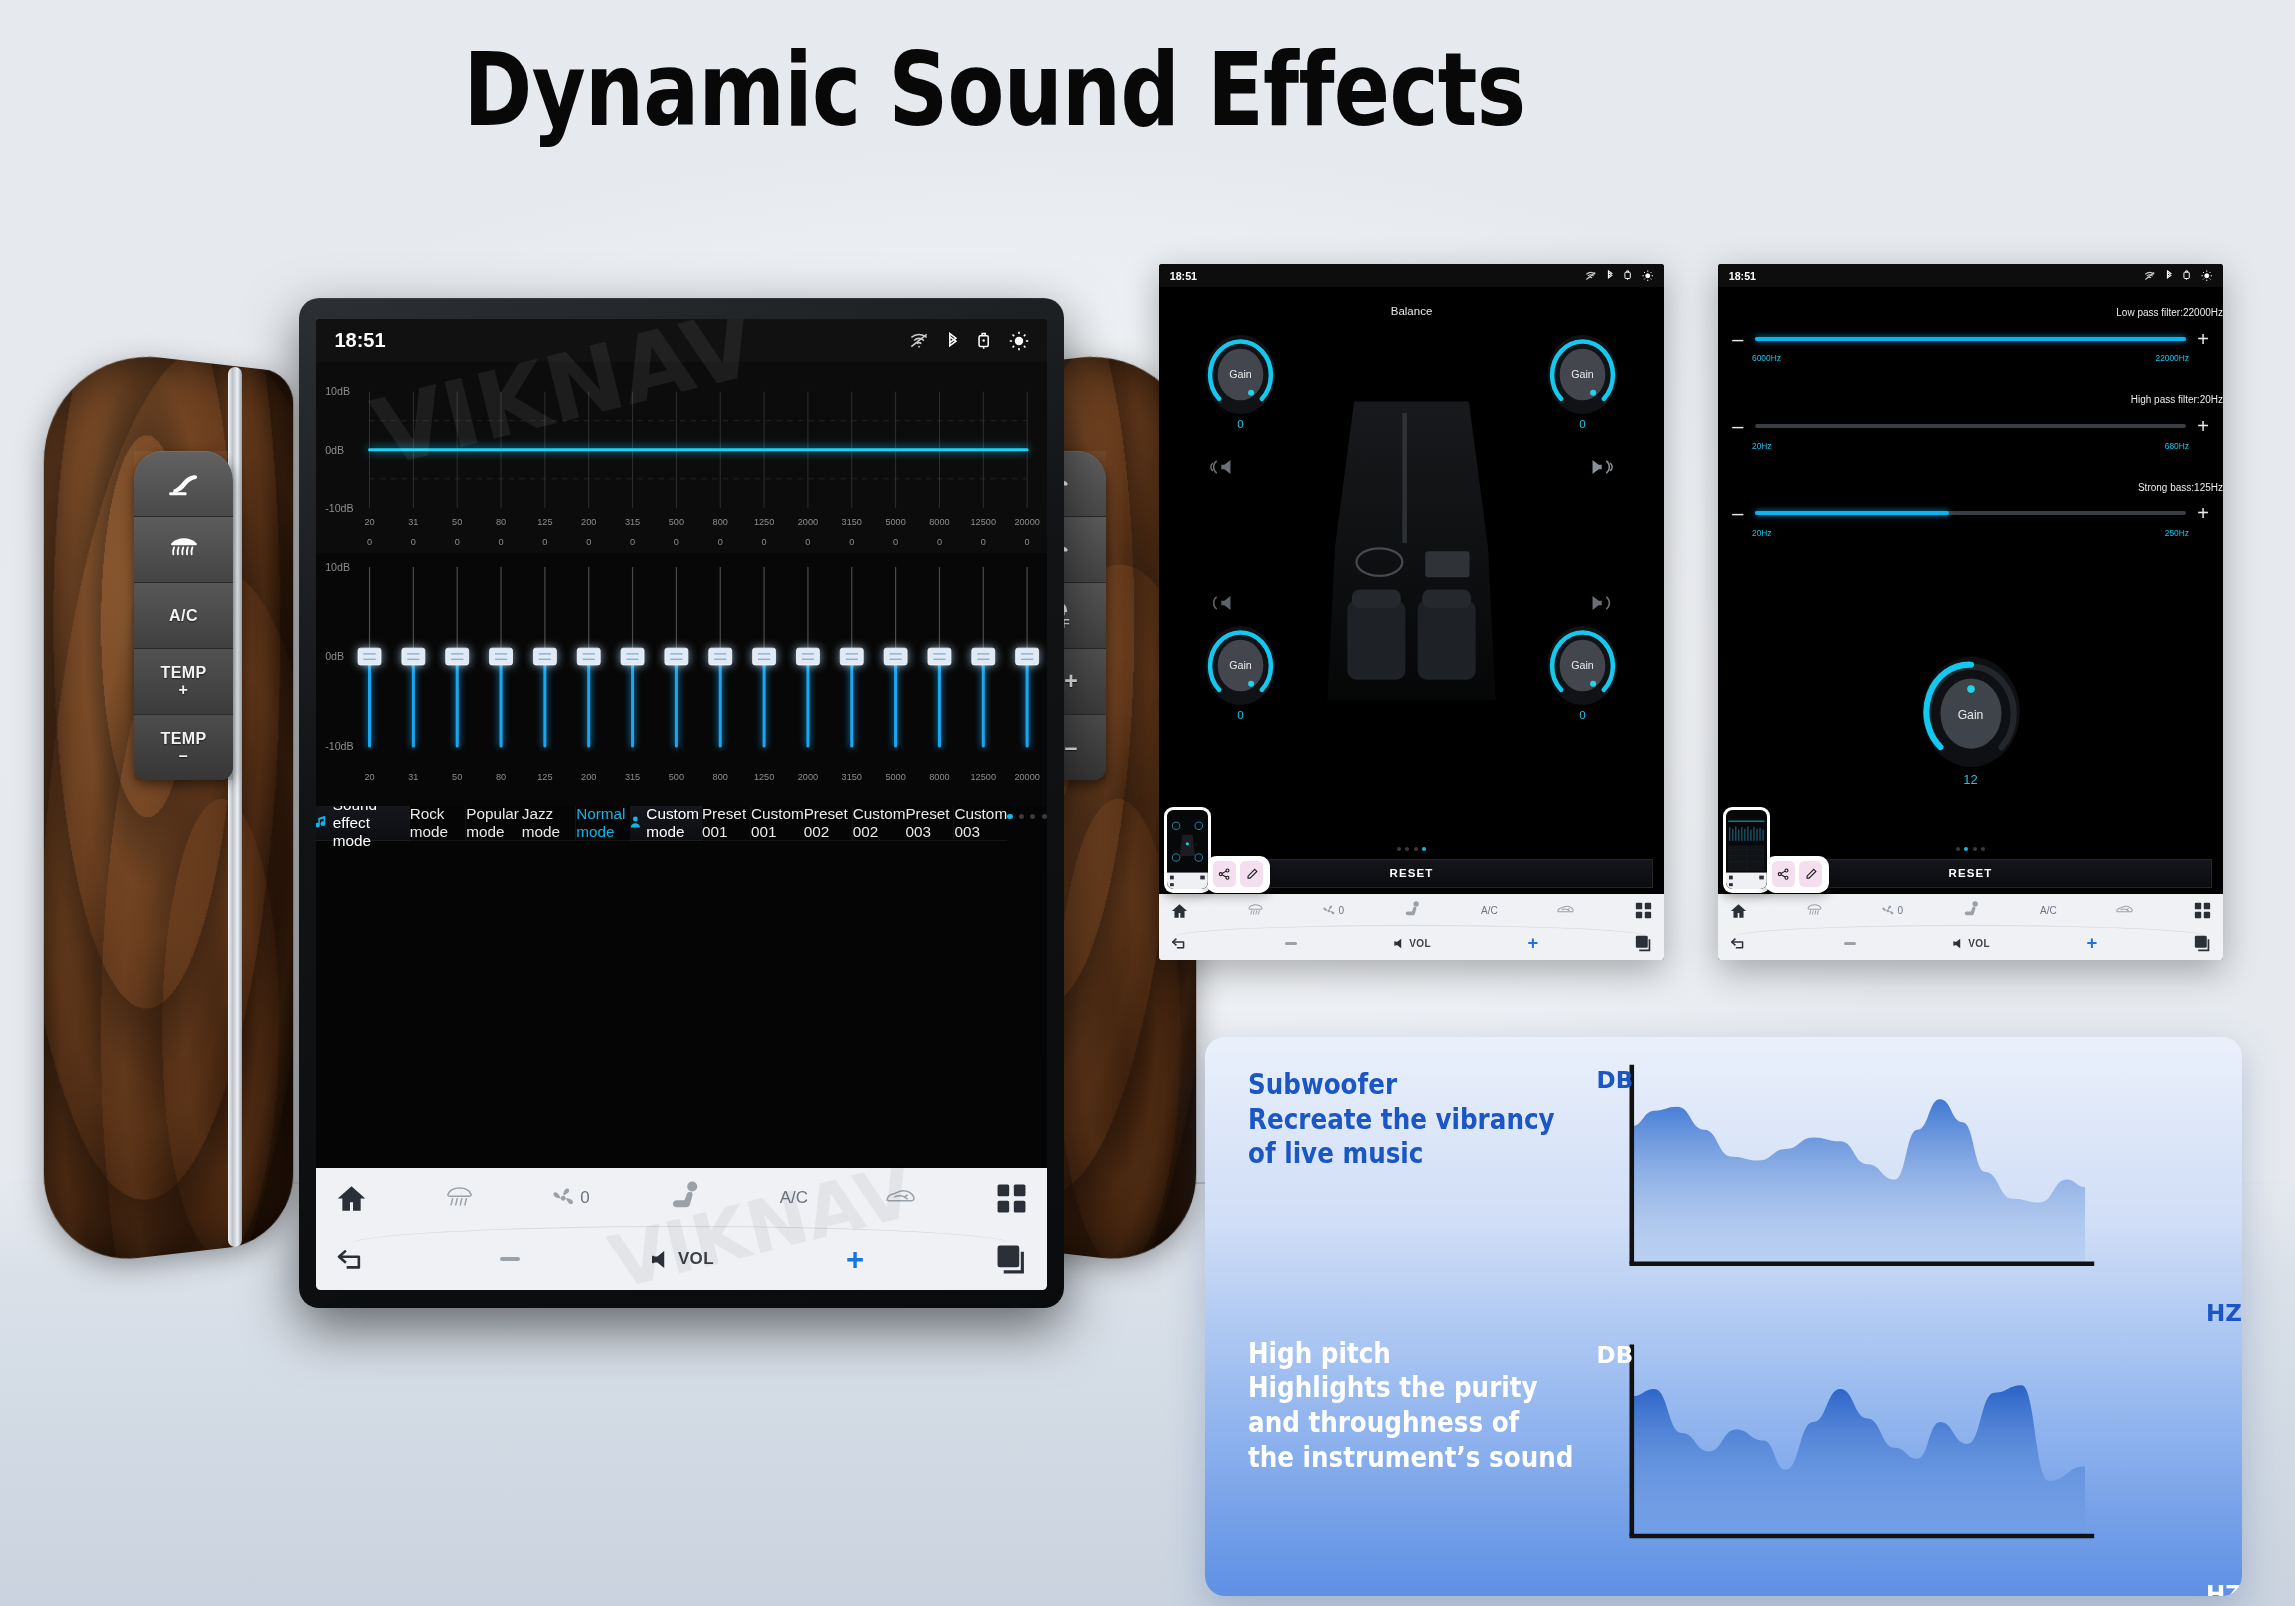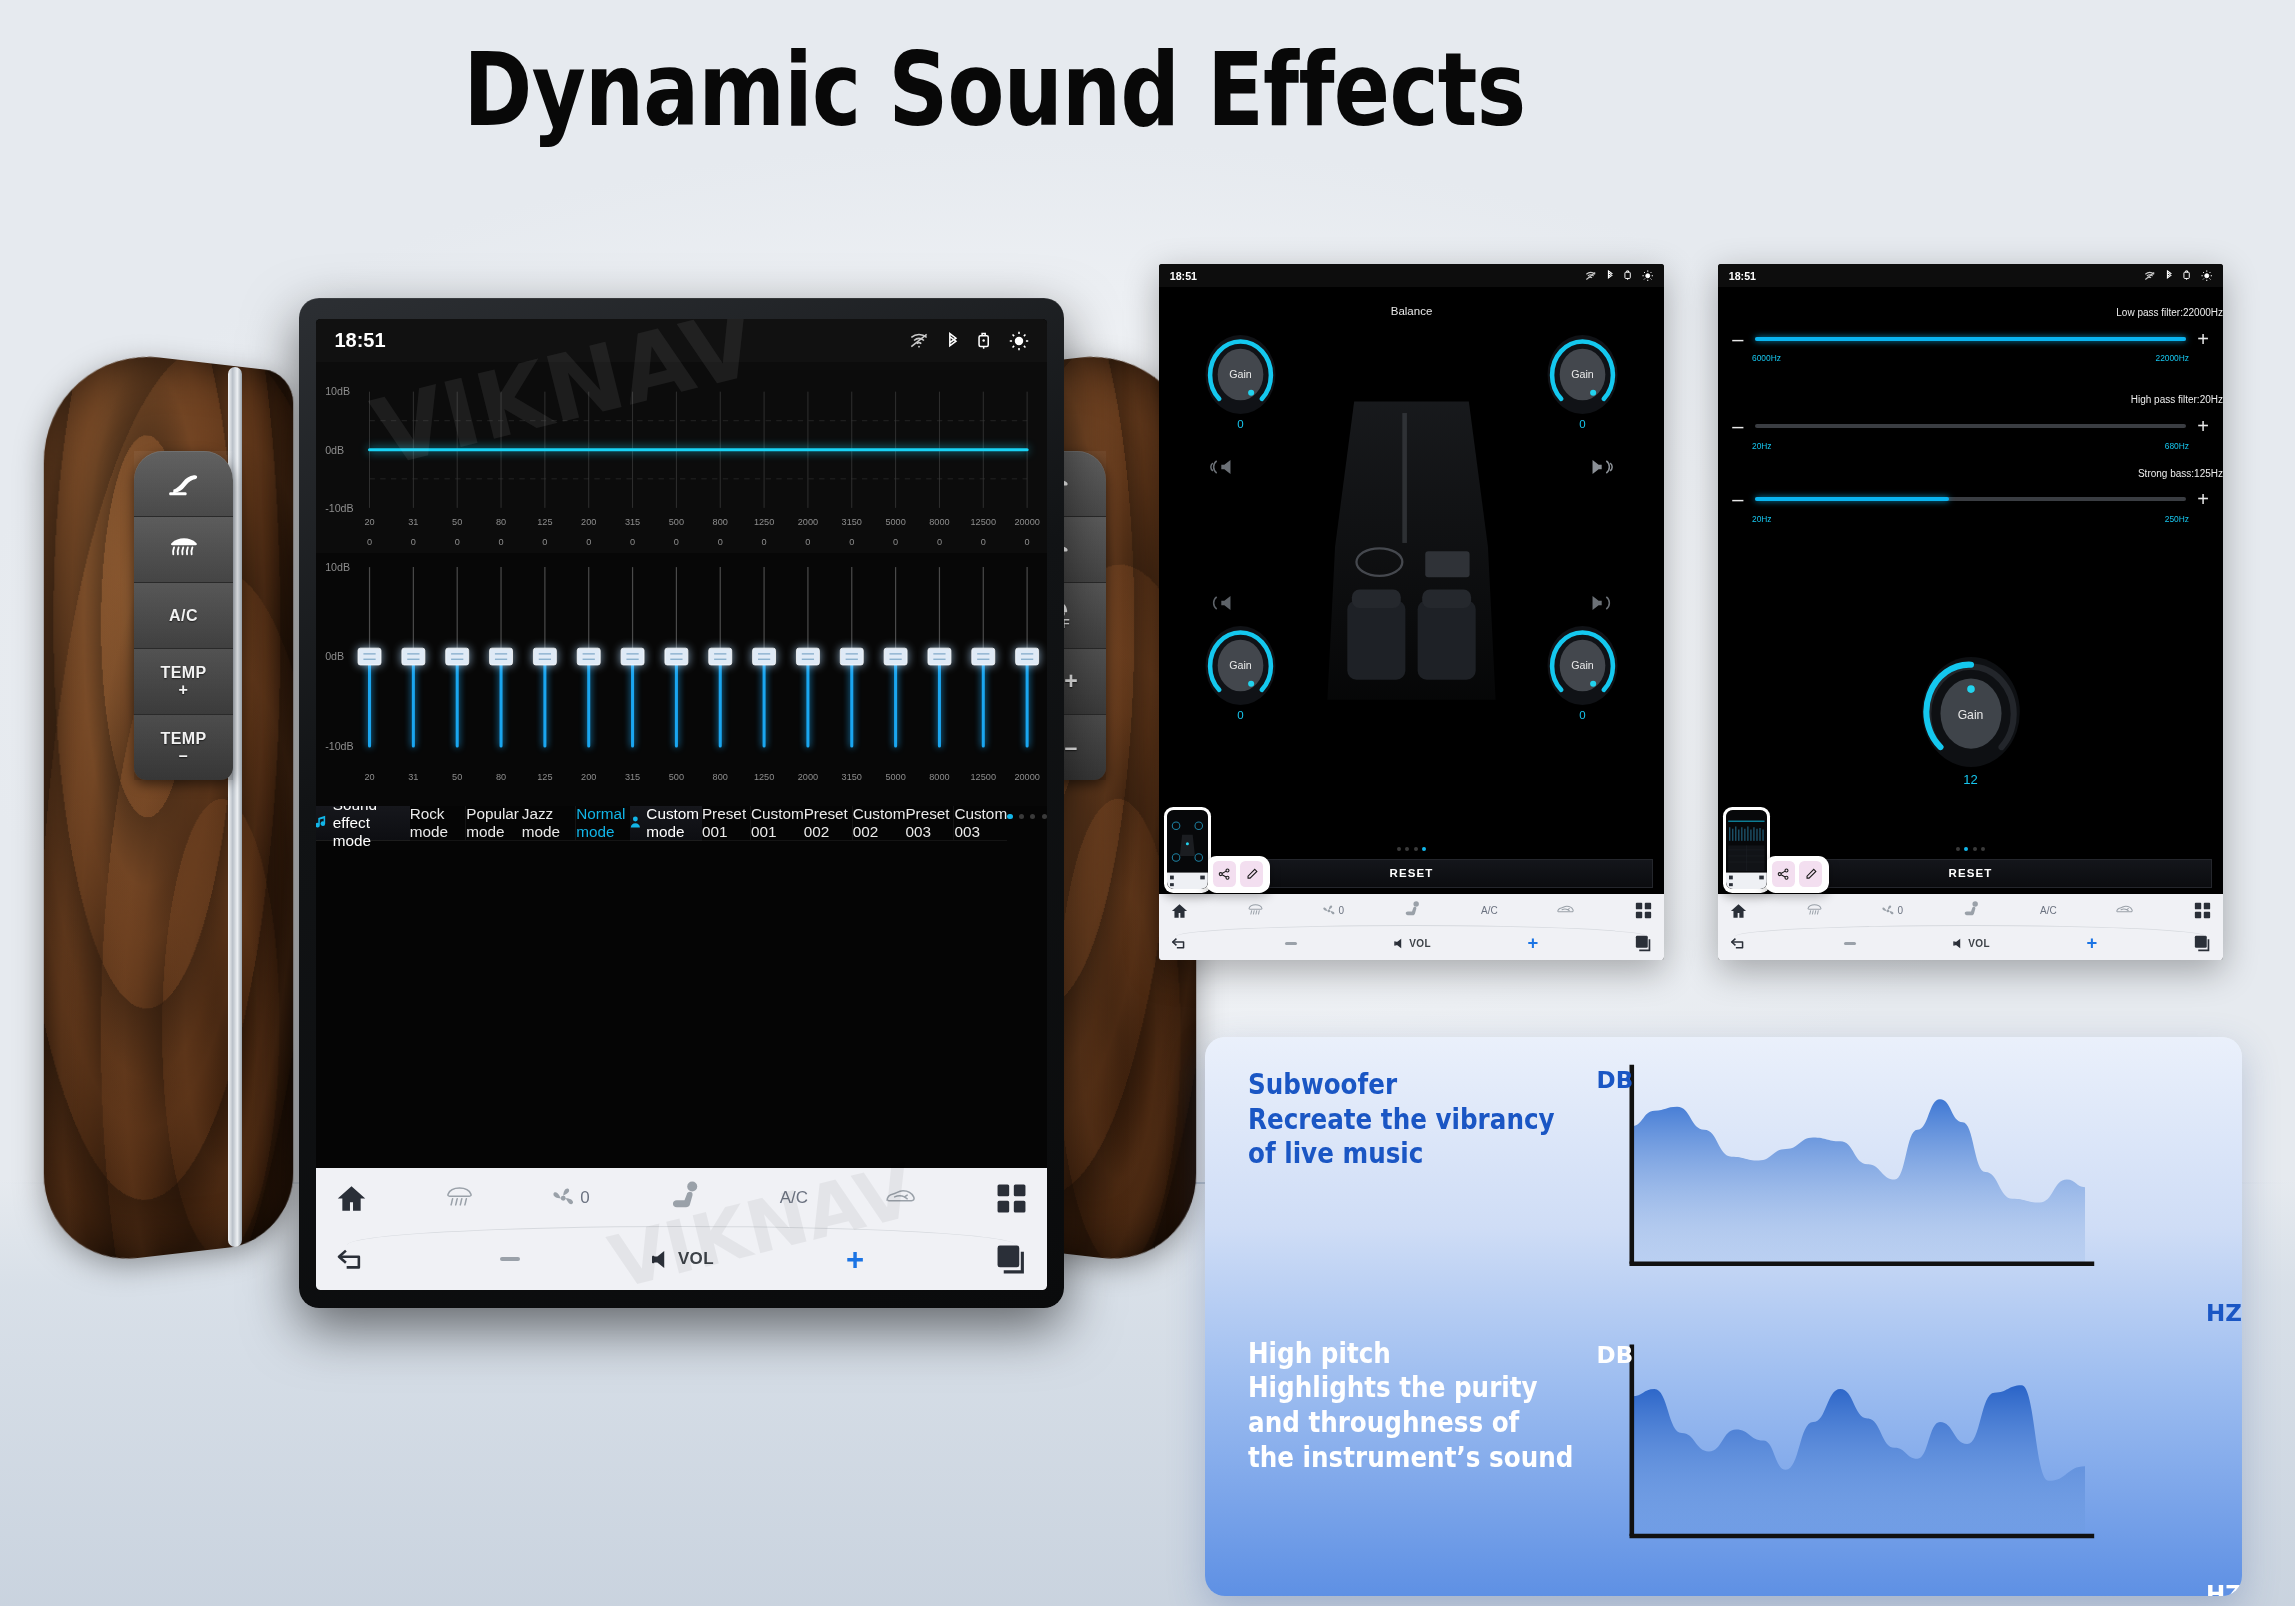--- a/index.html
+++ b/index.html
@@ -941,21 +941,21 @@
           <span class="filt-fill" style="width:0%"></span>
         </span>
         <span class="filt-pm">+</span>
       </div>
       <div class="filt-ends">
         <span>20Hz</span>
         <span>680Hz</span>
       </div>
     </div>
 
-    <div style="margin-top:17px">
+    <div style="margin-top:31px">
       <div class="filt-title">Strong bass:125Hz</div>
       <div class="filt-row">
         <span class="filt-pm">–</span>
         <span class="filt-track">
           <span class="filt-fill" style="width:45%"></span>
         </span>
         <span class="filt-pm">+</span>
       </div>
       <div class="filt-ends">
         <span>20Hz</span>

